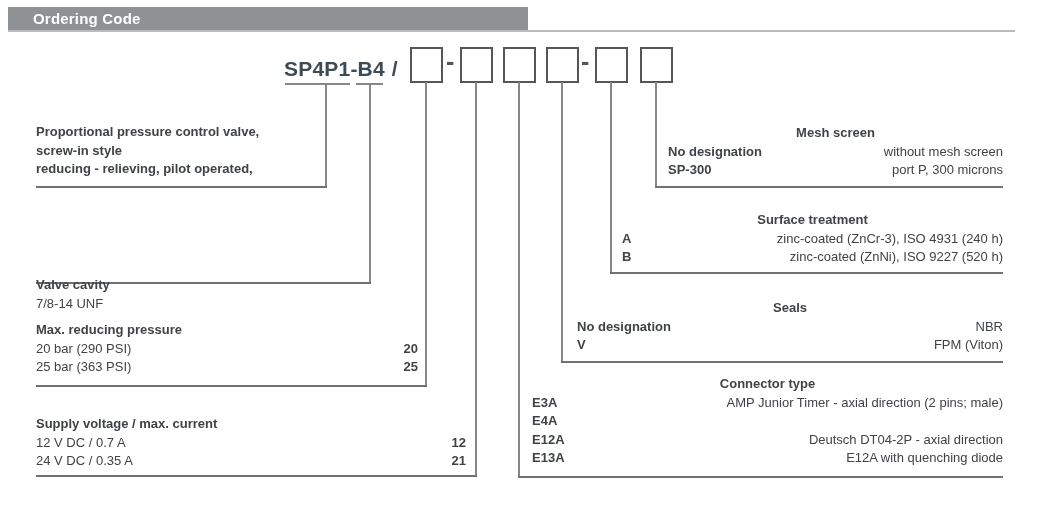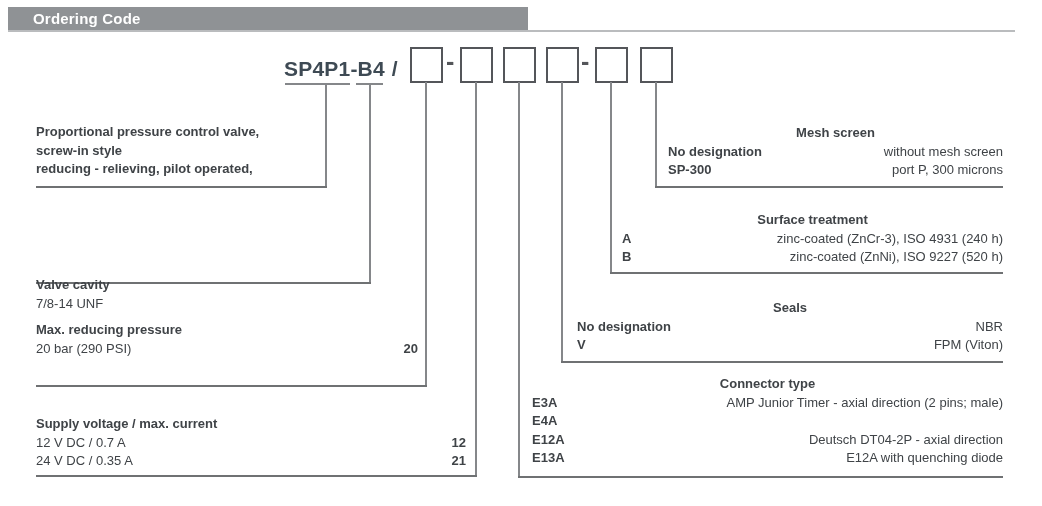--- a/index.html
+++ b/index.html
@@ -91,20 +91,24 @@
       <span class="lbl">7/8-14 UNF</span>
     </div>
   </div>
 
   <div class="abs tbl" style="left:36px;top:321px;width:382px;">
     <div class="t">Max. reducing pressure</div>
     <div class="row">
       <span class="lbl">20 bar (290 PSI)</span>
       <span class="code">20</span>
     </div>
+    <div class="row">
+      <span class="lbl">25 bar (363 PSI)</span>
+      <span class="code">25</span>
+    </div>
   </div>
 
   <div class="abs tbl" style="left:36px;top:415px;width:430px;">
     <div class="t">Supply voltage / max. current</div>
     <div class="row">
       <span class="lbl">12 V DC / 0.7 A</span>
       <span class="code">12</span>
     </div>
     <div class="row">
       <span class="lbl">24 V DC / 0.35 A</span>

